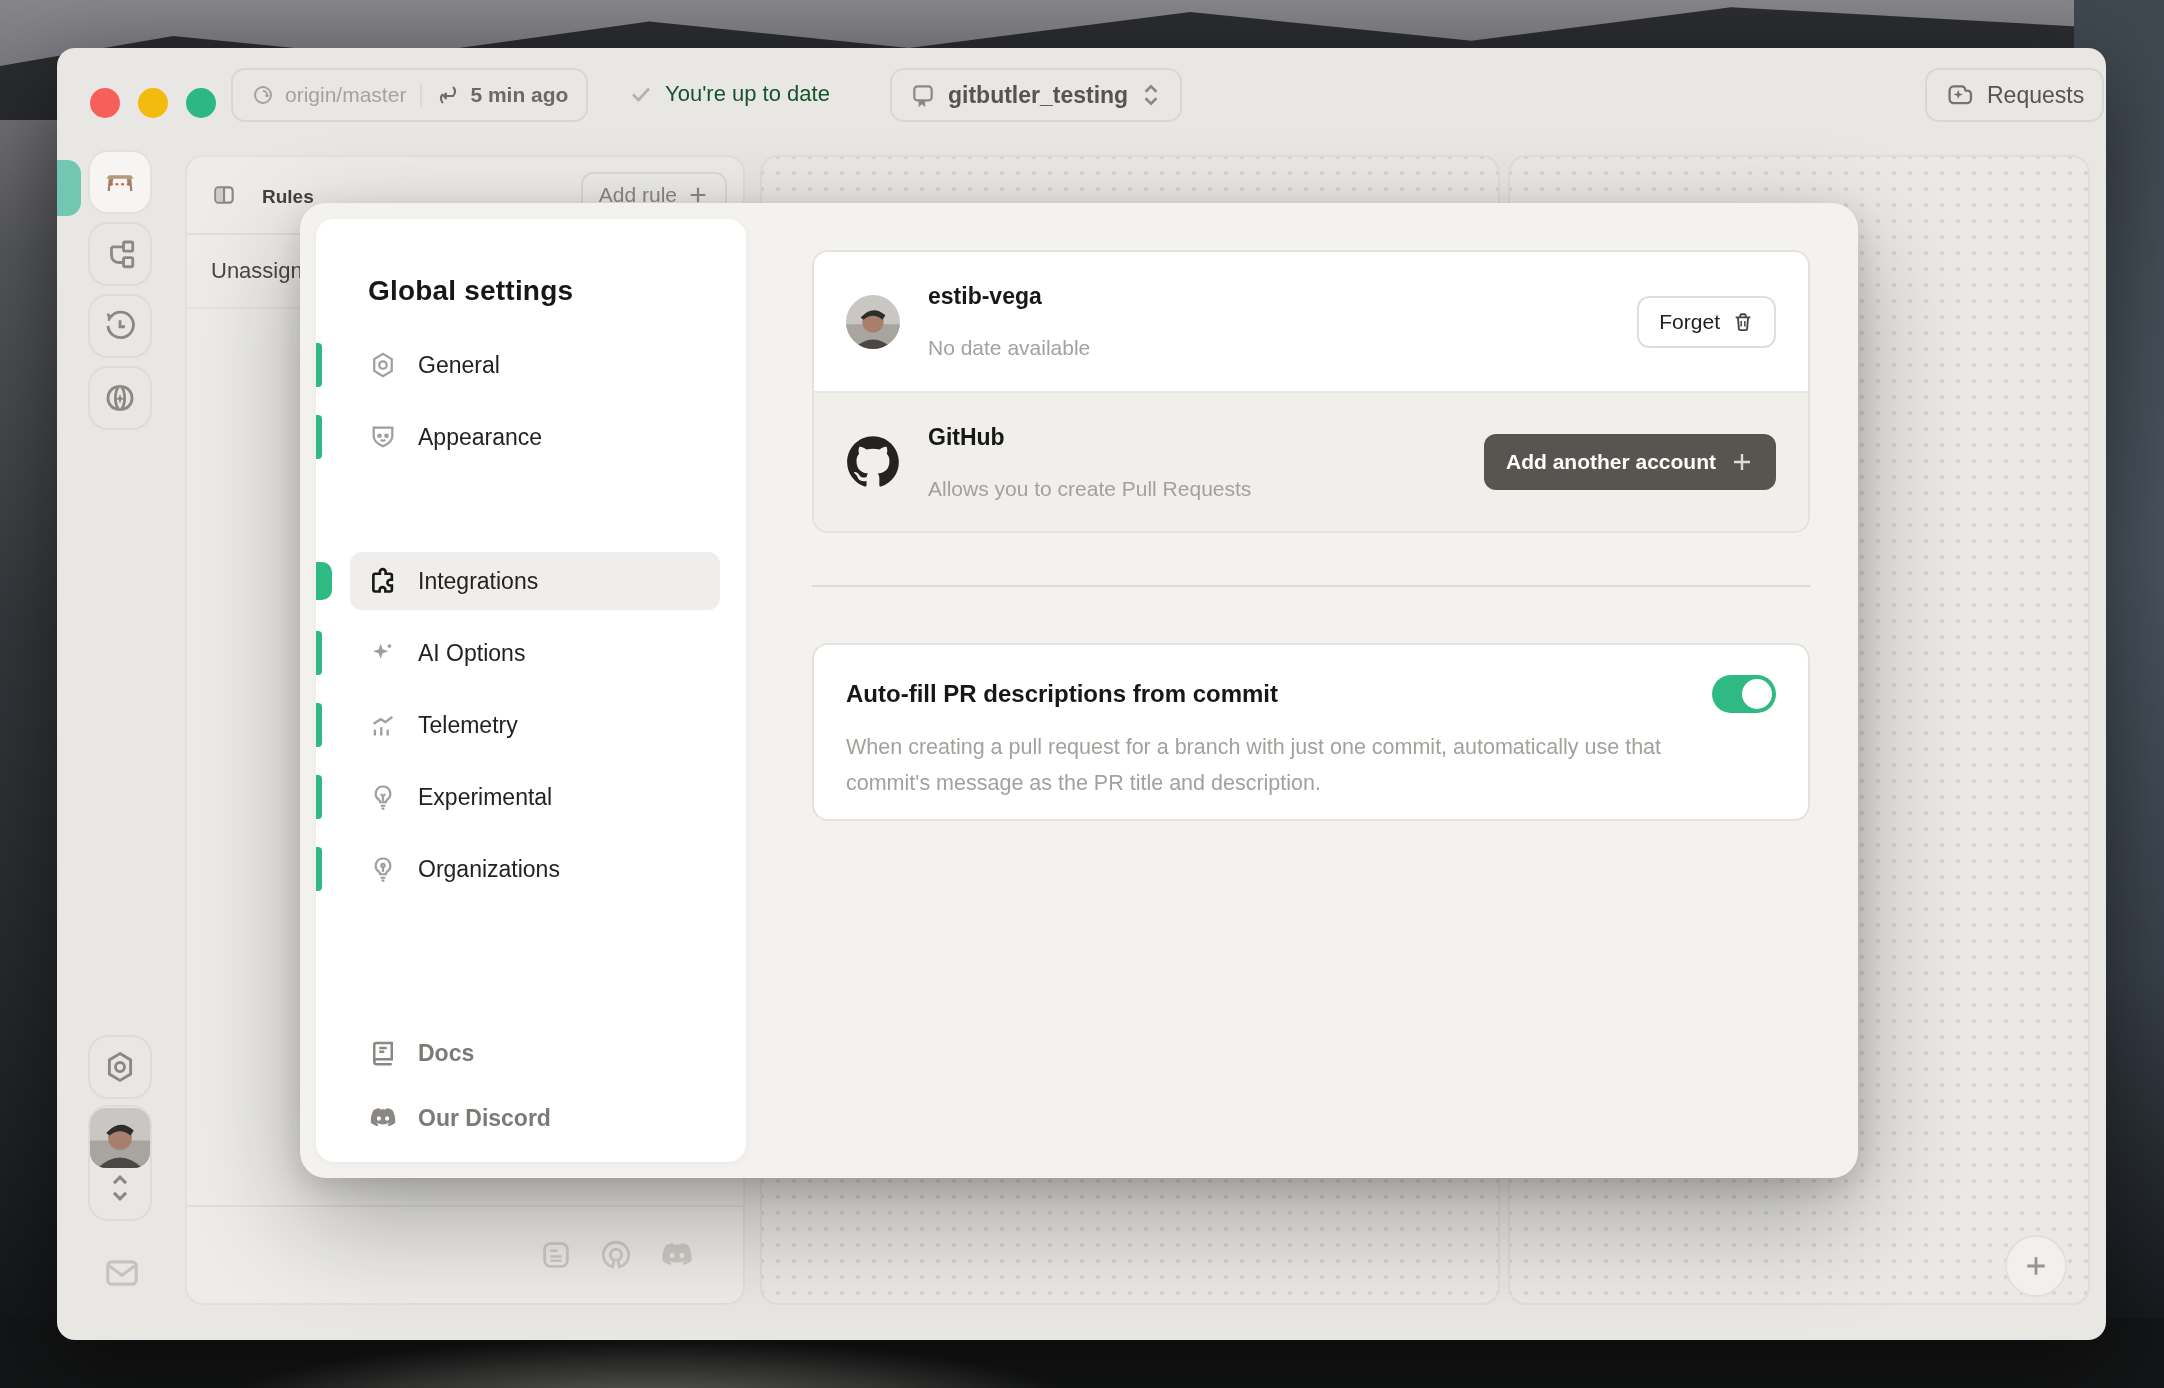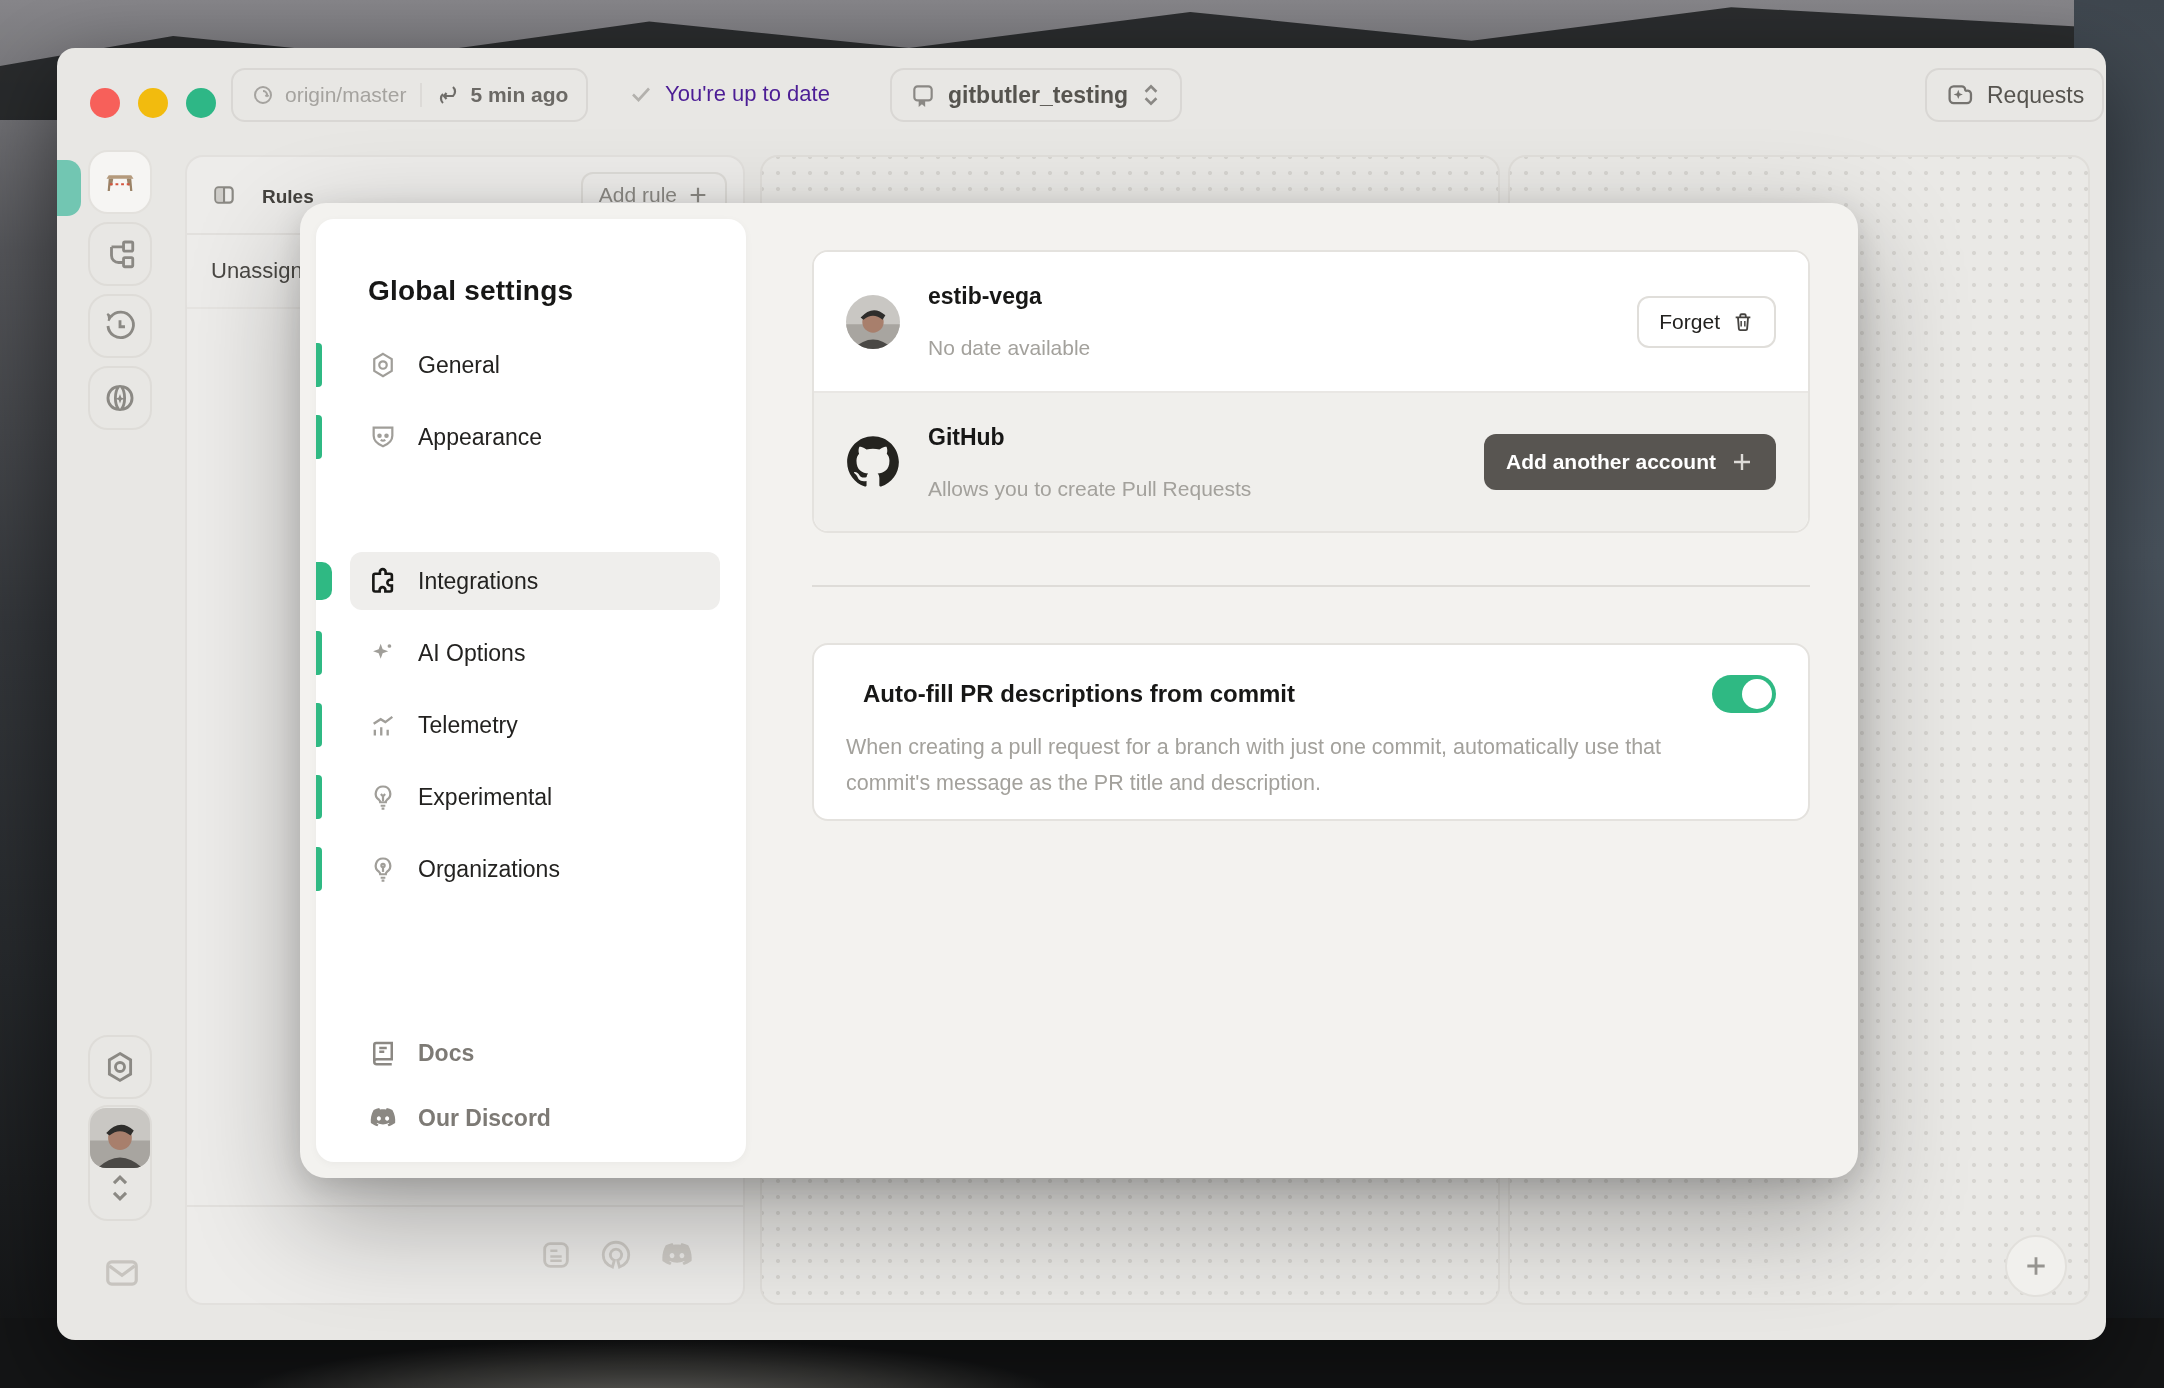--- a/index.html
+++ b/index.html
@@ -24,21 +24,21 @@
   .traffic span { width:30px; height:30px; border-radius:50%; display:block; }
 
   .pill { position:absolute; height:54px; border:2px solid #d9d7d4; border-radius:14px;
     display:flex; align-items:center; padding:0 18px; gap:10px; color:#6e6c68; font-size:21px; }
   .branch-pill { left:174px; top:20px; }
   .branch-pill .muted { color:#a5a39f; }
   .branch-pill .vdiv { width:2px; height:24px; background:#dcdad7; margin:0 4px; }
   .branch-pill .strong { color:#6b6965; font-weight:700; }
 
   .uptodate { position:absolute; left:572px; top:33px; display:flex; align-items:center; gap:12px;
-    color:#4c1d95; font-size:22px; }
+    color:#14532d; font-size:22px; }
 
   .project-select { left:833px; top:20px; gap:12px; cursor:pointer; }
   .project-select .name { color:#56544f; font-weight:700; font-size:23px; }
 
   .actions-btn { left:1868px; top:20px; gap:12px; cursor:pointer; }
   .actions-btn .lbl { color:#56544f; font-size:23px; }
 
   
   .rail-btn { position:absolute; left:31px; width:64px; height:64px; border-radius:20px;
     border:2px solid #dedcd8; display:flex; align-items:center; justify-content:center; background:transparent; cursor:pointer; }
@@ -108,21 +108,21 @@
     display:flex; align-items:center; gap:12px; padding:0 20px; font-size:21px; color:#22211f; cursor:pointer; font-family:inherit; }
   .ghmark { width:54px; height:54px; flex:0 0 auto; color:#24231f; }
   .dark-btn { margin-left:auto; height:56px; border:none; background:#585551; border-radius:12px; color:#fff;
     display:flex; align-items:center; gap:14px; padding:0 22px; font-size:21px; font-weight:700; cursor:pointer; font-family:inherit; }
 
   .section-div { position:absolute; left:0; top:382px; width:998px; height:2px; background:#dedcd8; }
 
   .autofill-card { position:absolute; left:0; top:440px; width:998px; height:178px; background:#fff;
     border:2px solid #e4e2de; border-radius:16px; padding:30px 32px; }
   .af-head { display:flex; align-items:center; }
-  .af-title { font-size:24px; font-weight:700; color:#171716;margin-left:17px; }
+  .af-title { font-size:24px; font-weight:700; color:#171716; }
   .toggle { margin-left:auto; width:64px; height:38px; border-radius:19px; background:#2fb983; position:relative; cursor:pointer; }
   .toggle .knob { position:absolute; top:4px; width:30px; height:30px; border-radius:50%; background:#fff; }
   .toggle.on .knob { right:4px; }
   .af-desc { margin-top:16px; width:840px; font-size:21.5px; line-height:36px; color:#a3a19c; }
 
   svg { display:block; }
 </style>
 </head>
 <body>
 

